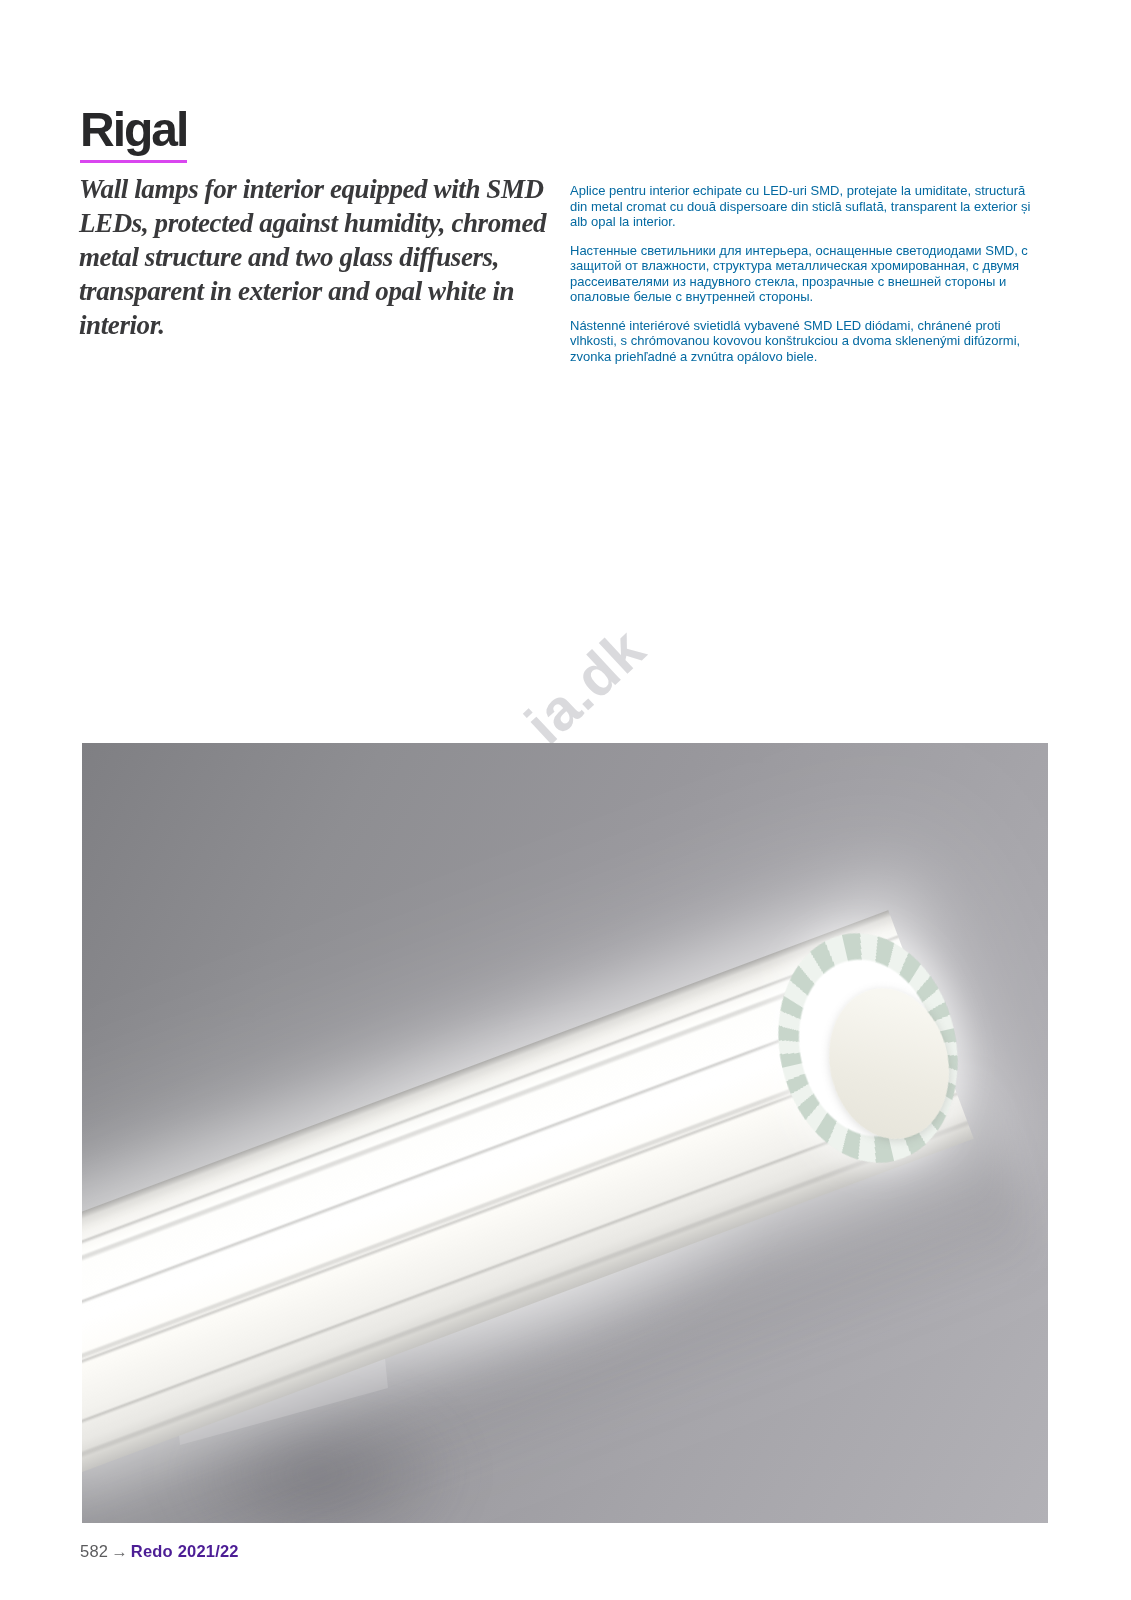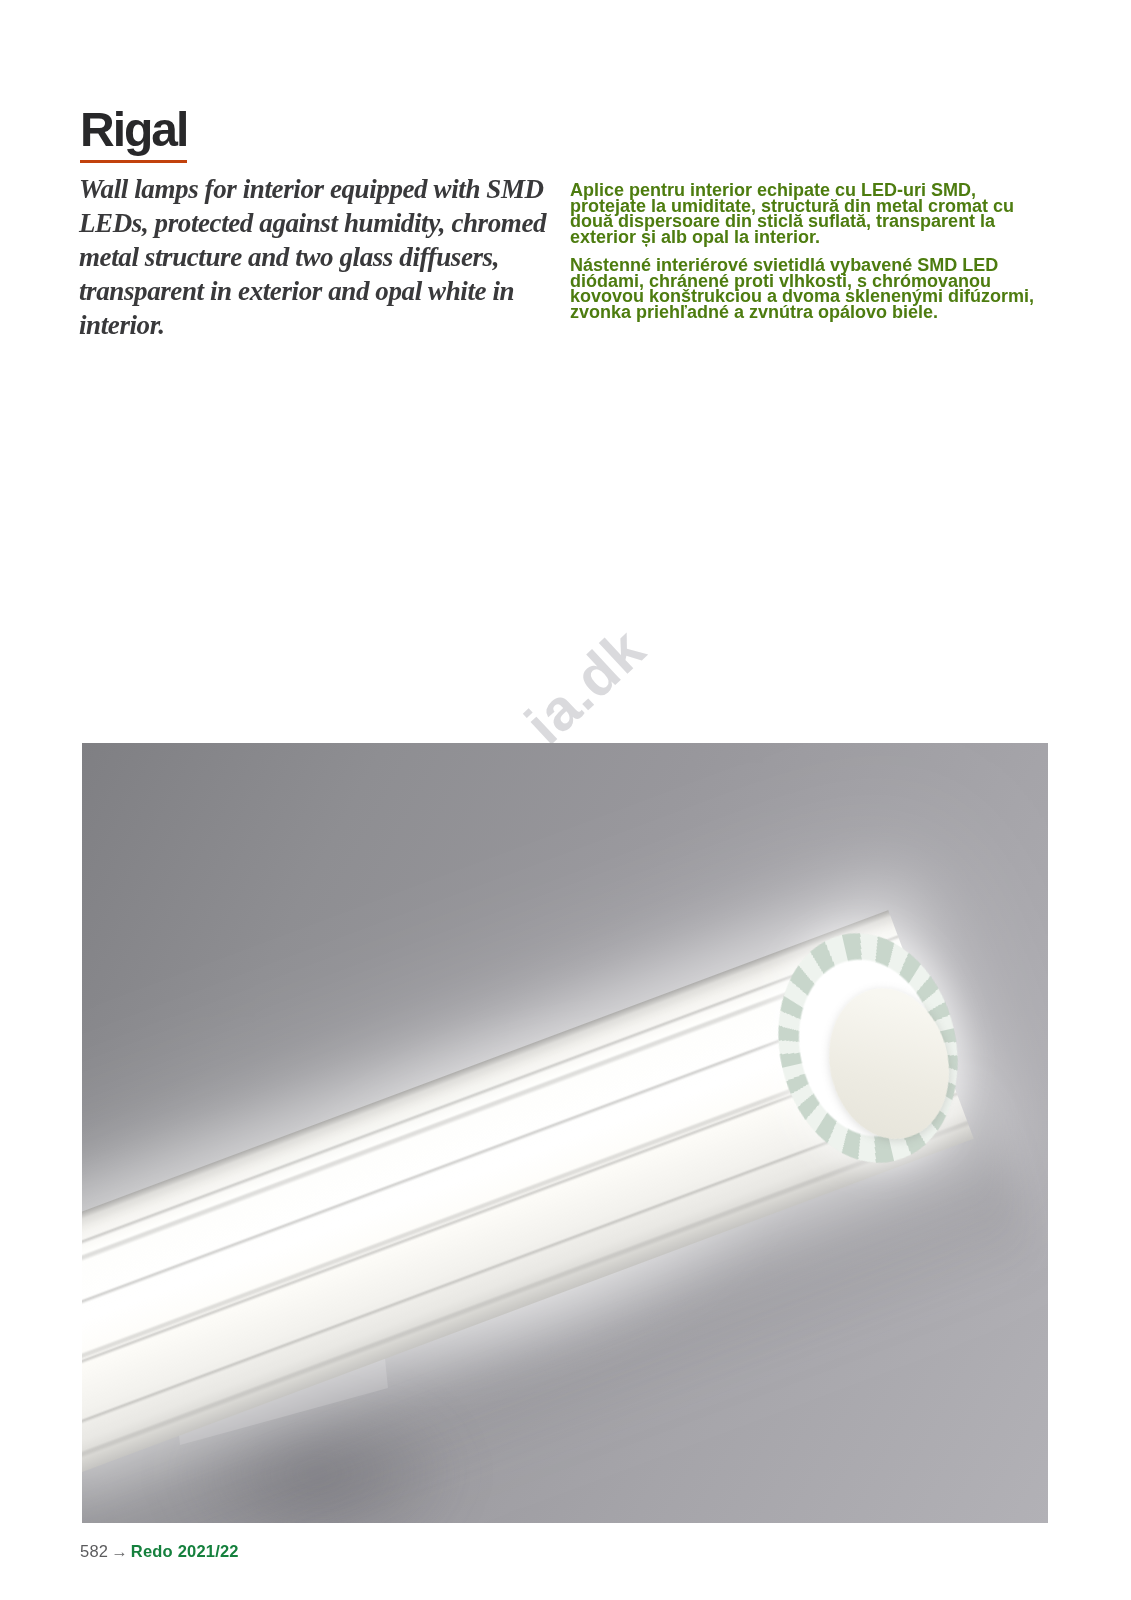--- a/index.html
+++ b/index.html
@@ -4,33 +4,33 @@
 <style>
   html,body{margin:0;padding:0;}
   body{
     width:1131px;height:1600px;position:relative;background:#ffffff;
     font-family:"Liberation Sans", sans-serif;overflow:hidden;
   }
   
   .logo{
     position:absolute;left:80px;top:72px;
     font-size:48px;font-weight:800;letter-spacing:-2px;line-height:1.1;
-    color:#28282a;border-bottom:3px solid #c2410c;padding-bottom:3px;
+    color:#28282a;border-bottom:3px solid #d946ef;padding-bottom:3px;
     display:inline-block;
   }
   
   .heading-en{
     position:absolute;left:79px;top:172px;width:500px;
     font-family:"Liberation Serif", serif;font-style:italic;font-weight:600;
     font-size:27px;line-height:34px;letter-spacing:-0.4px;color:#39393b;
   }
   
   .translations{
     position:absolute;left:570px;top:183px;width:472px;
-    font-size:18px;line-height:15.5px;color:#4d7c0f;font-weight:bold;
+    font-size:13px;line-height:15.5px;color:#0369a1;
   }
   .translations p{margin:0 0 13px 0;}
   
   .watermark{
     position:absolute;left:480px;top:598px;width:210px;height:175px;
     display:flex;align-items:center;justify-content:center;
     z-index:1;pointer-events:none;
   }
   .watermark span{
     font-size:58px;font-weight:600;color:rgba(172,172,180,0.45);
@@ -87,32 +87,33 @@
   .opal-disc{
     position:absolute;left:46px;top:60px;width:118px;height:152px;border-radius:50%;
     background:linear-gradient(205deg,#f8f7f1 15%,#edebe2 60%,#e6e4da 95%);
     box-shadow:0 2px 8px rgba(120,120,115,0.25);
   }
   
   .footer{
     position:absolute;left:80px;top:1542px;font-size:16.5px;color:#5b5b5d;
     letter-spacing:0.2px;
   }
-  .footer .catalog{font-weight:700;color:#15803d;}
+  .footer .catalog{font-weight:700;color:#4c1d95;}
   .footer .arrow{padding:0 3px;color:#6b6b6d;}
 </style>
 </head>
 <body>
 
 <h1 class="logo">Rigal</h1>
 
 <div class="heading-en">Wall lamps for interior equipped with SMD LEDs, protected against humidity, chromed metal structure and two glass diffusers, transparent in exterior and opal white in interior.</div>
 
 <div class="translations">
   <p>Aplice pentru interior echipate cu LED-uri SMD, protejate la umiditate, structură din metal cromat cu două dispersoare din sticlă suflată, transparent la exterior și alb opal la interior.</p>
+  <p>Настенные светильники для интерьера, оснащенные светодиодами SMD, с защитой от влажности, структура металлическая хромированная, с двумя рассеивателями из надувного стекла, прозрачные с внешней стороны и опаловые белые с внутренней стороны.</p>
   <p>Nástenné interiérové svietidlá vybavené SMD LED diódami, chránené proti vlhkosti, s chrómovanou kovovou konštrukciou a dvoma sklenenými difúzormi, zvonka priehľadné a zvnútra opálovo biele.</p>
 </div>
 
 <div class="watermark">
   <span>ia.dk</span>
 </div>
 
 <div class="photo">
   <div class="wall-shadow"></div>
   <div class="bracket-shadow"></div>

